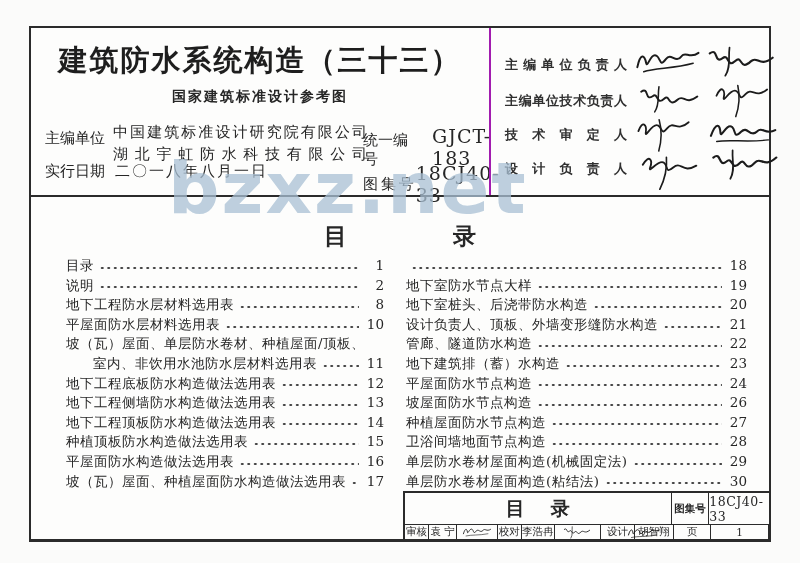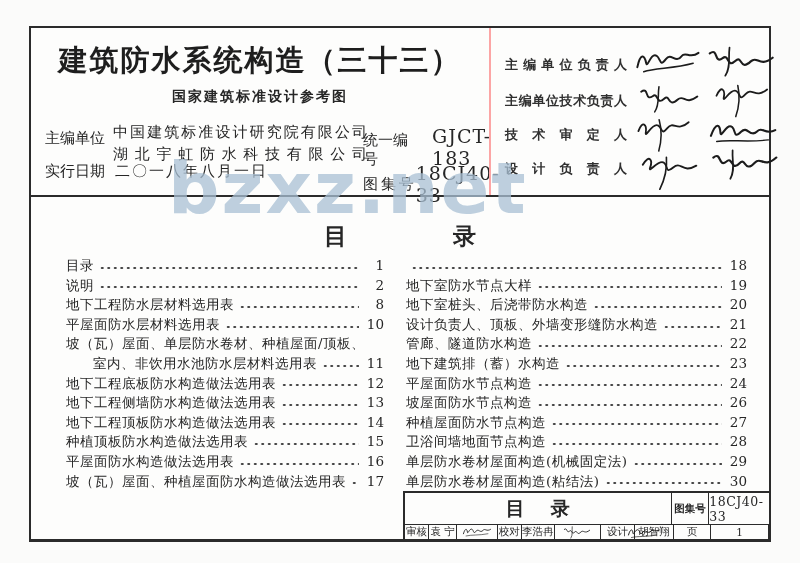--- a/index.html
+++ b/index.html
@@ -35,21 +35,21 @@
     text-align:justify; text-align-last:justify; }
   .serial-row { position:absolute; top:97px; left:332px; display:flex; align-items:flex-end;gap:22px; }
   .date-row   { position:absolute; top:134px; left:14px; display:flex; }
   .atlas-row  { position:absolute; top:134px; left:332px; display:flex; align-items:center; }
   .lbl60 { display:inline-block; width:60px; font-size:15px;
     text-align:justify; text-align-last:justify; }
   .num-val { font-size:19px; margin-left:2px; letter-spacing:1px; }
   .date-val { font-size:15px; margin-left:10px; letter-spacing:2px; }
   
   .sig-box { position:absolute; left:458px; top:0; right:0; height:167px;
-    border-left:2px solid #fca5a5; }
+    border-left:2px solid #a21caf; }
   .sig-row { position:absolute; left:14px; right:4px; height:30px; }
   .sig-label { display:block; width:122px; font-size:13px; line-height:30px;
     text-align:justify; text-align-last:justify; font-weight:bold; color:#303030; }
   .sig-scribble { position:absolute; pointer-events:none; }
   .sig-scribble svg { display:block; width:100%; height:100%; }
   
   .watermark {
     position:absolute; left:137px; top:118px; width:400px;
     font-family:"DejaVu Sans", sans-serif; font-weight:bold;
     font-size:72px; letter-spacing:2px; color:#a9c0d4; opacity:.75;

